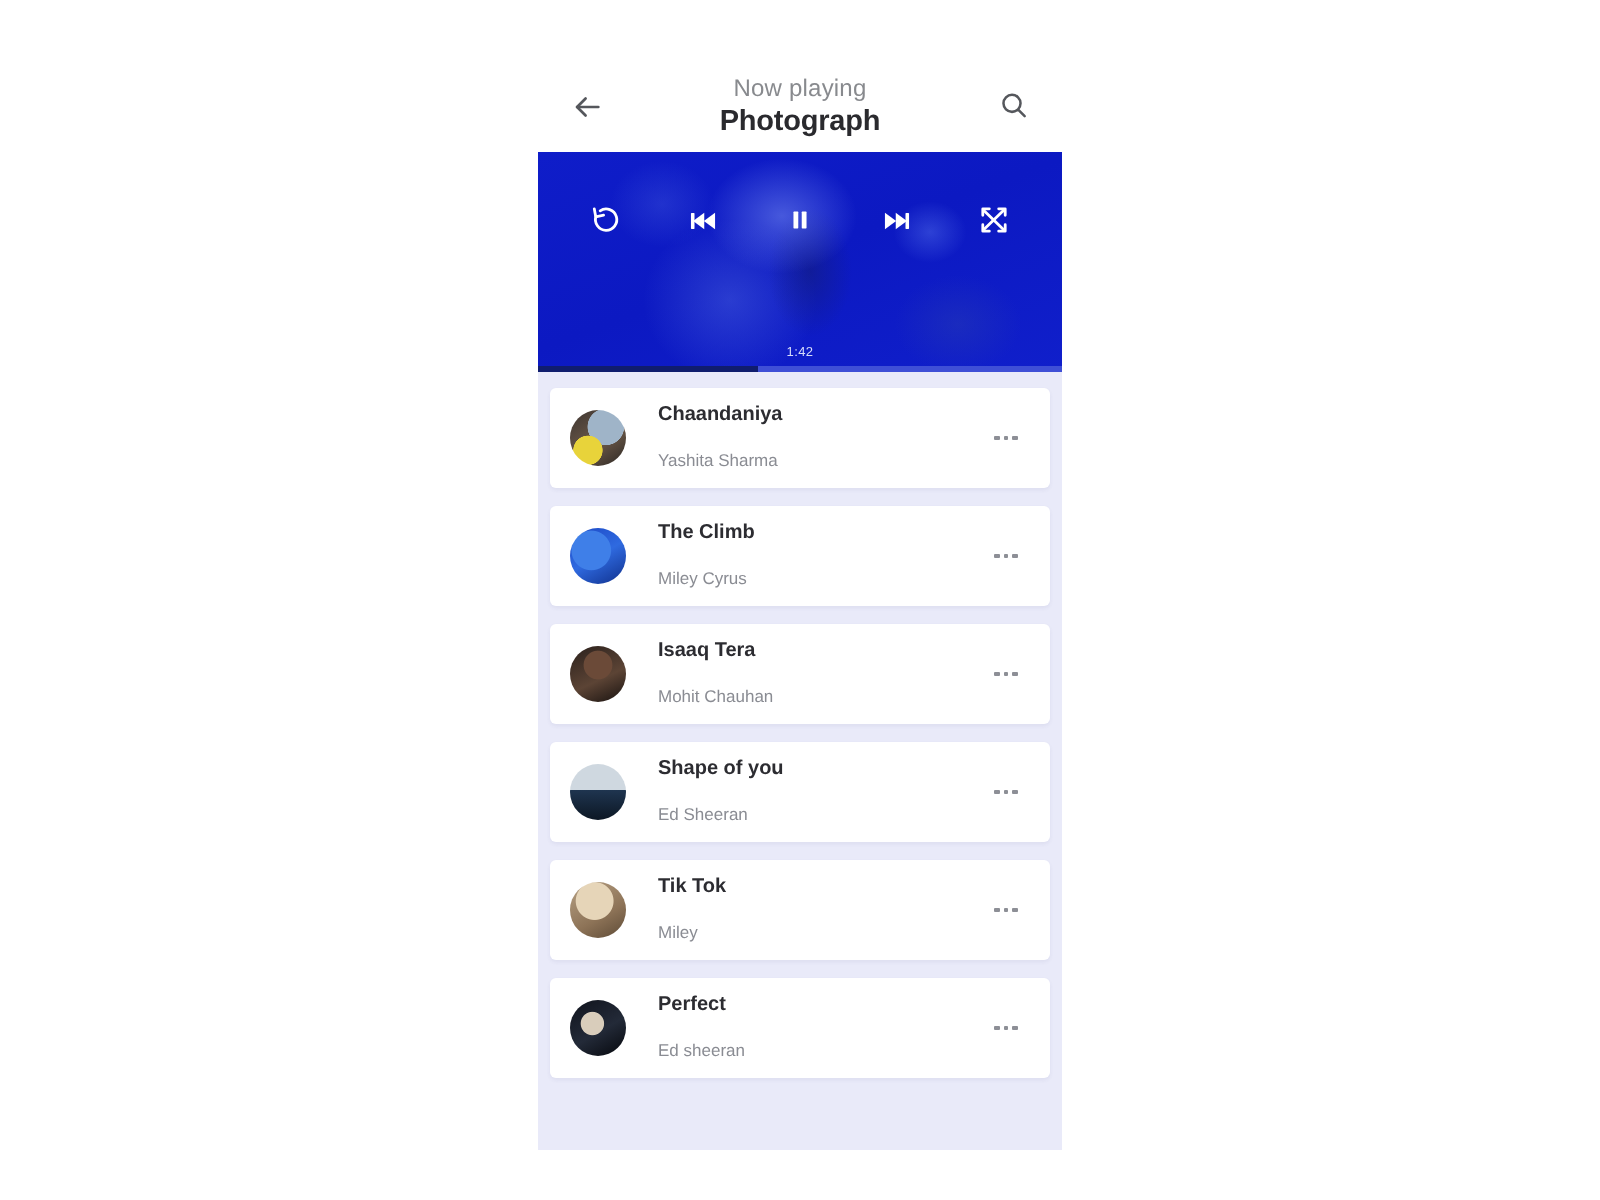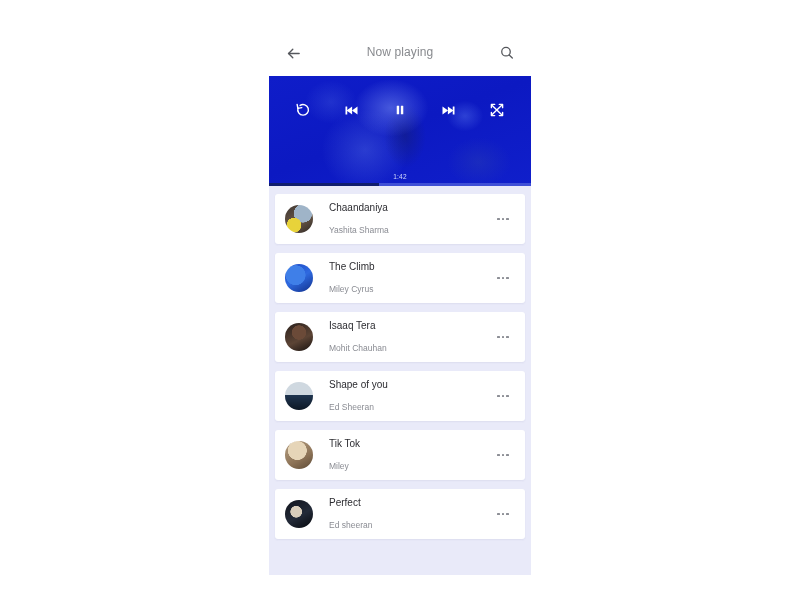--- a/index.html
+++ b/index.html
@@ -180,21 +180,21 @@
   }
 
   .track-text {
     flex: 1 1 auto;
     margin-left: 16px;
     min-width: 0;
   }
 
   .track-title {
     font-size: 10px;
-    font-weight: normal;
+    font-weight: bold;
     color: #2c2c31;
     line-height: 1.15;
     white-space: nowrap;
     overflow: hidden;
     text-overflow: ellipsis;
   }
 
   .track-artist {
     font-size: 8.5px;
     color: #8a8c93;
@@ -236,20 +236,21 @@
     <div class="header">
       <button class="icon-btn">
         <svg width="17" height="17" viewBox="0 0 24 24" fill="none" stroke="#55575c" stroke-width="1.9" stroke-linecap="round" stroke-linejoin="round">
           <line x1="20" y1="12" x2="5" y2="12"></line>
           <polyline points="11,18 5,12 11,6"></polyline>
         </svg>
       </button>
 
       <div class="header-titles">
         <span class="now-playing">Now playing</span>
+        <span class="song-title">Photograph</span>
       </div>
 
       <button class="icon-btn">
         <svg width="16" height="16" viewBox="0 0 24 24" fill="none" stroke="#55575c" stroke-width="1.9" stroke-linecap="round">
           <circle cx="10.5" cy="10" r="6.4"></circle>
           <line x1="15.3" y1="14.9" x2="20" y2="19.6"></line>
         </svg>
       </button>
     </div>
 

